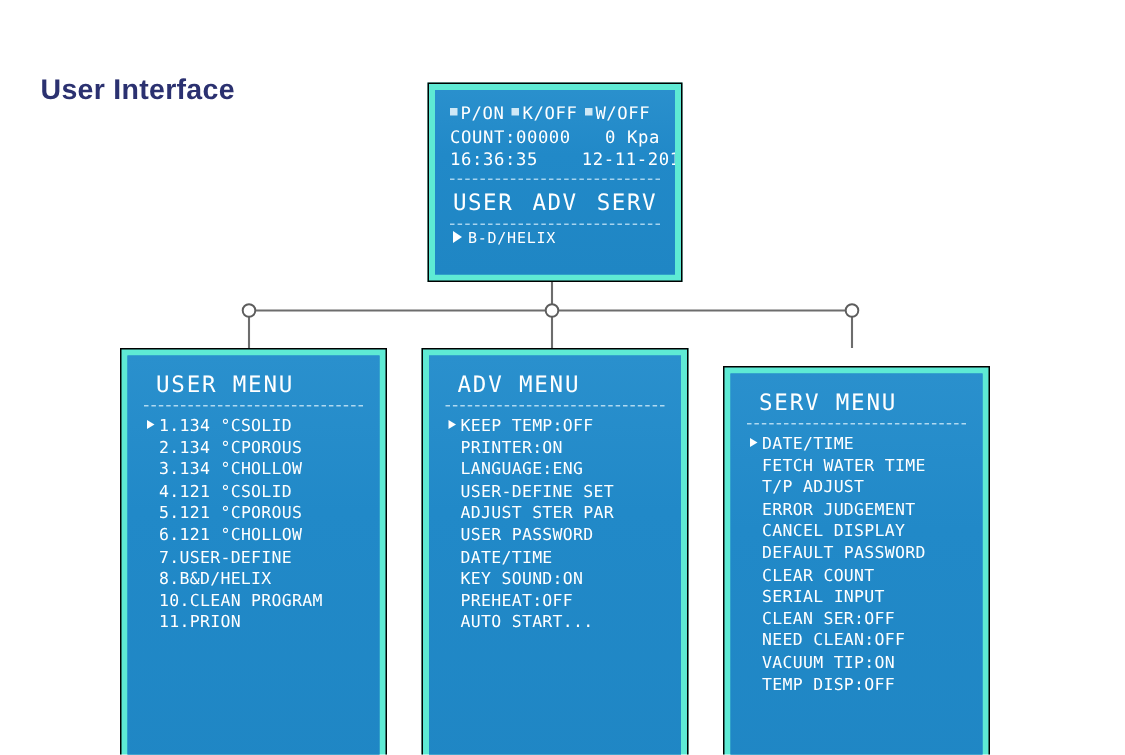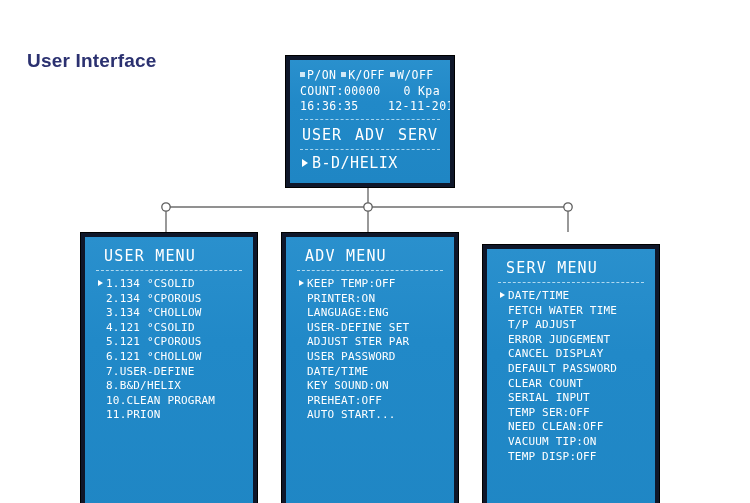--- a/index.html
+++ b/index.html
@@ -24,21 +24,21 @@
     font-size: 19px;
     font-weight: bold;
     color: #2b3170;
     letter-spacing: 0.2px;
     white-space: nowrap;
   }
 
   
   .lcd {
     position: absolute;
-    background: #0f172a;
+    background: #5eead4;
     border: 1px solid #000;
     box-sizing: border-box;
     padding: 4px;
   }
   .lcd .screen {
     width: 100%;
     height: 100%;
     box-sizing: border-box;
     background: #2189c8;
     background-image: linear-gradient(180deg, #2a90cd 0%, #2189c8 35%, #1f86c4 100%);
@@ -100,21 +100,21 @@
     border-bottom: 4px solid transparent;
     border-left: 6px solid #ffffff;
     margin-right: 4px;
     vertical-align: middle;
     position: relative;
     top: -1px;
   }
   .cursor.hidden { visibility: hidden; }
   #selected-program {
     color: #ffffff;
-    font-size: 15px;
+    font-size: 10px;
     letter-spacing: 0.5px;
     padding-left: 2px;
     white-space: nowrap;
   }
 
   
   #connectors {
     position: absolute;
     left: 0;
     top: 0;
@@ -273,19 +273,19 @@
     <div class="menu-divider"></div>
     <ul class="menu-list" id="serv-menu-list">
         <li><span class="cursor"></span><span class="mi-label">DATE/TIME</span></li>
         <li><span class="cursor hidden"></span><span class="mi-label">FETCH WATER TIME</span></li>
         <li><span class="cursor hidden"></span><span class="mi-label">T/P ADJUST</span></li>
         <li><span class="cursor hidden"></span><span class="mi-label">ERROR JUDGEMENT</span></li>
         <li><span class="cursor hidden"></span><span class="mi-label">CANCEL DISPLAY</span></li>
         <li><span class="cursor hidden"></span><span class="mi-label">DEFAULT PASSWORD</span></li>
         <li><span class="cursor hidden"></span><span class="mi-label">CLEAR COUNT</span></li>
         <li><span class="cursor hidden"></span><span class="mi-label">SERIAL INPUT</span></li>
-        <li><span class="cursor hidden"></span><span class="mi-label">TEMP SER:OFF</span></li>
+        <li><span class="cursor hidden"></span><span class="mi-label">CLEAN SER:OFF</span></li>
         <li><span class="cursor hidden"></span><span class="mi-label">NEED CLEAN:OFF</span></li>
         <li><span class="cursor hidden"></span><span class="mi-label">VACUUM TIP:ON</span></li>
         <li><span class="cursor hidden"></span><span class="mi-label">TEMP DISP:OFF</span></li>
       </ul>
   </div>
 </div>
 
 </body></html>

